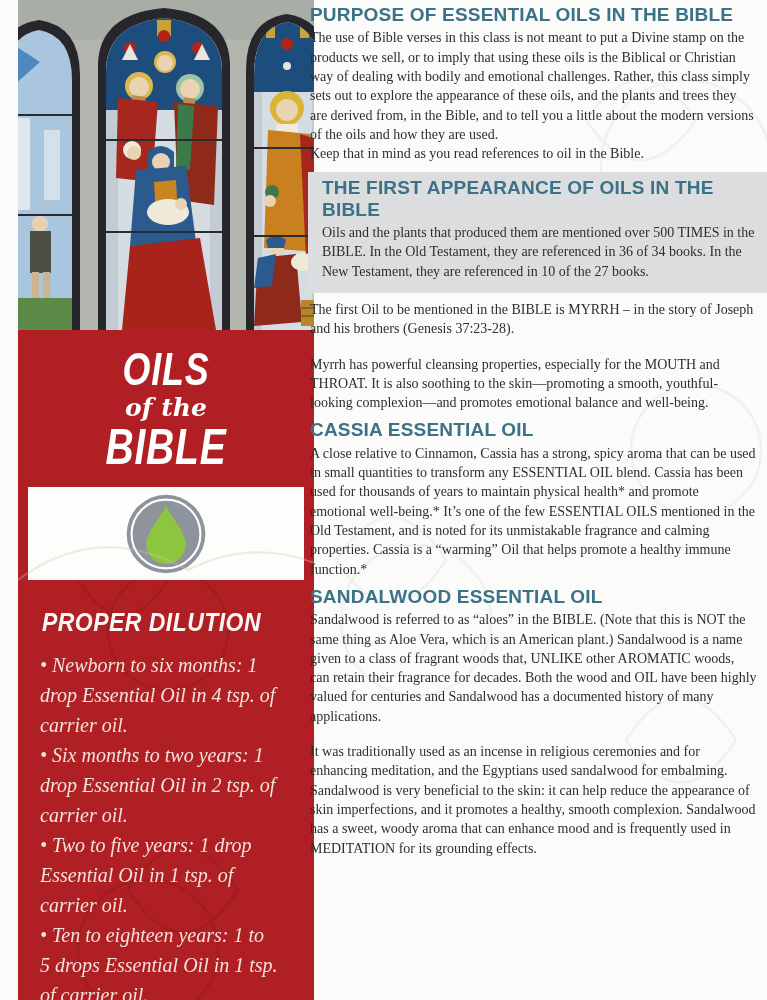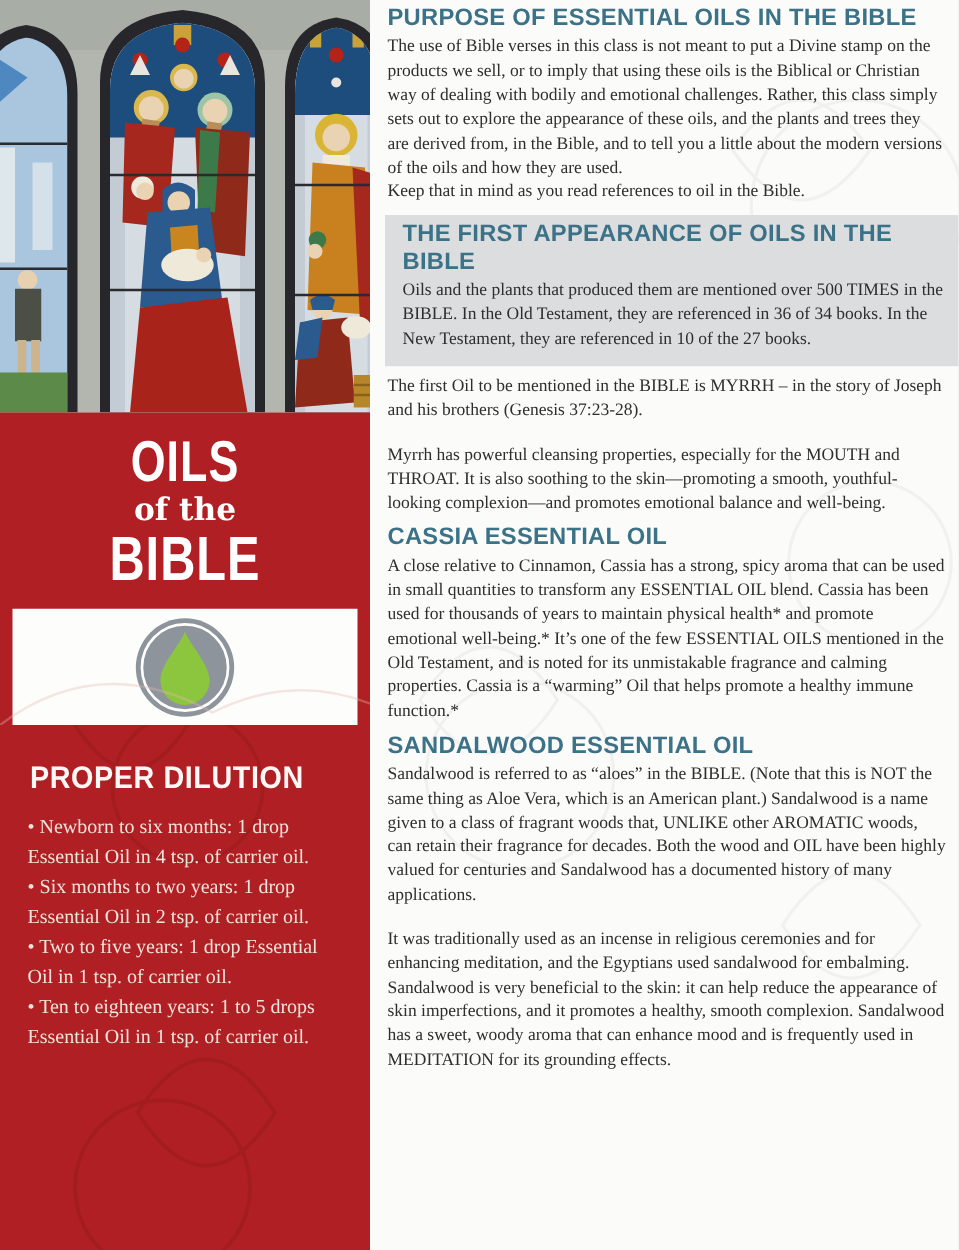--- a/index.html
+++ b/index.html
@@ -3,21 +3,21 @@
 <meta charset="utf-8">
 <style>
   html,body { margin:0; padding:0; background:#e9e9e9; }
   .page {
     position:relative; width:767px; height:1000px; margin:0 auto;
     background:#fbfbfa; overflow:hidden;
     font-family:"Liberation Serif", serif;
   }
 
   
-  .left { position:absolute; left:0; top:0; width:296px; height:1000px; }
+  .left { position:absolute; left:18px; top:0; width:296px; height:1000px;font-style:italic; }
   .photo { width:296px; height:330px; overflow:hidden; background:#b2b6af; }
   .red-panel {
     position:relative; width:296px; height:670px;
     background:#b01f23; color:#fff; overflow:hidden;
   }
   .wm { position:absolute; inset:0; pointer-events:none; }
 
   .title { position:relative; text-align:center; padding-top:16px; line-height:1; }
   .t1, .t3 {
     font-family:"Liberation Sans", sans-serif; font-weight:bold; color:#ffffff;
@@ -34,21 +34,21 @@
     position:relative; margin:15px 10px 0 10px; height:93px; background:#fdfdfb;
     display:flex; align-items:center; justify-content:center;
   }
   .dilution-h {
     margin:28px 0 0 24px; font-family:"Liberation Sans", sans-serif;
     font-weight:bold; font-size:25px; color:#fdf8f5; letter-spacing:0.5px;
     transform:scaleX(0.92); transform-origin:left center;
   }
   .dilution-list { position:relative; margin:13px 36px 0 22px; }
   .dilution-list p {
-    margin:0; font-size:16px; line-height:1.5; color:#f2e3dc;
+    margin:0; font-size:20px; line-height:1.5; color:#f2e3dc;
   }
 
   
   .right { position:absolute; left:296px; top:0; width:471px; height:1000px; }
   .sec { position:relative; padding:0 10px 0 14px; }
   .sec.first { padding-top:4px; }
   .sec.highlight { background:#dcddde; margin-top:9px; padding-top:5px; padding-bottom:12px;margin-left:12px; }
   .sec.after-band { margin-top:7px; }
   .h {
     margin:0 0 3px 0; font-family:"Liberation Sans", sans-serif; font-weight:bold;

